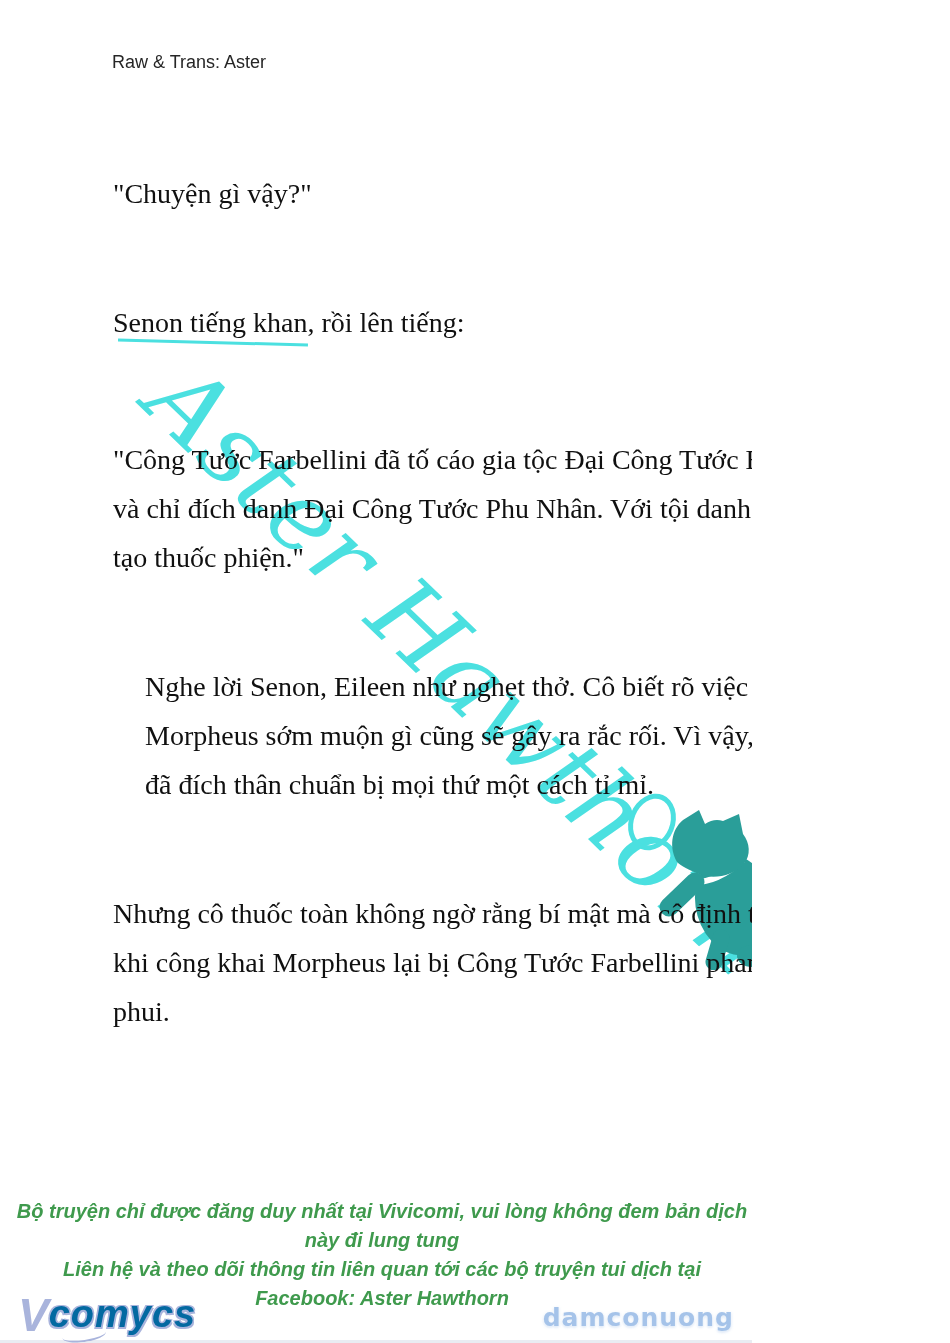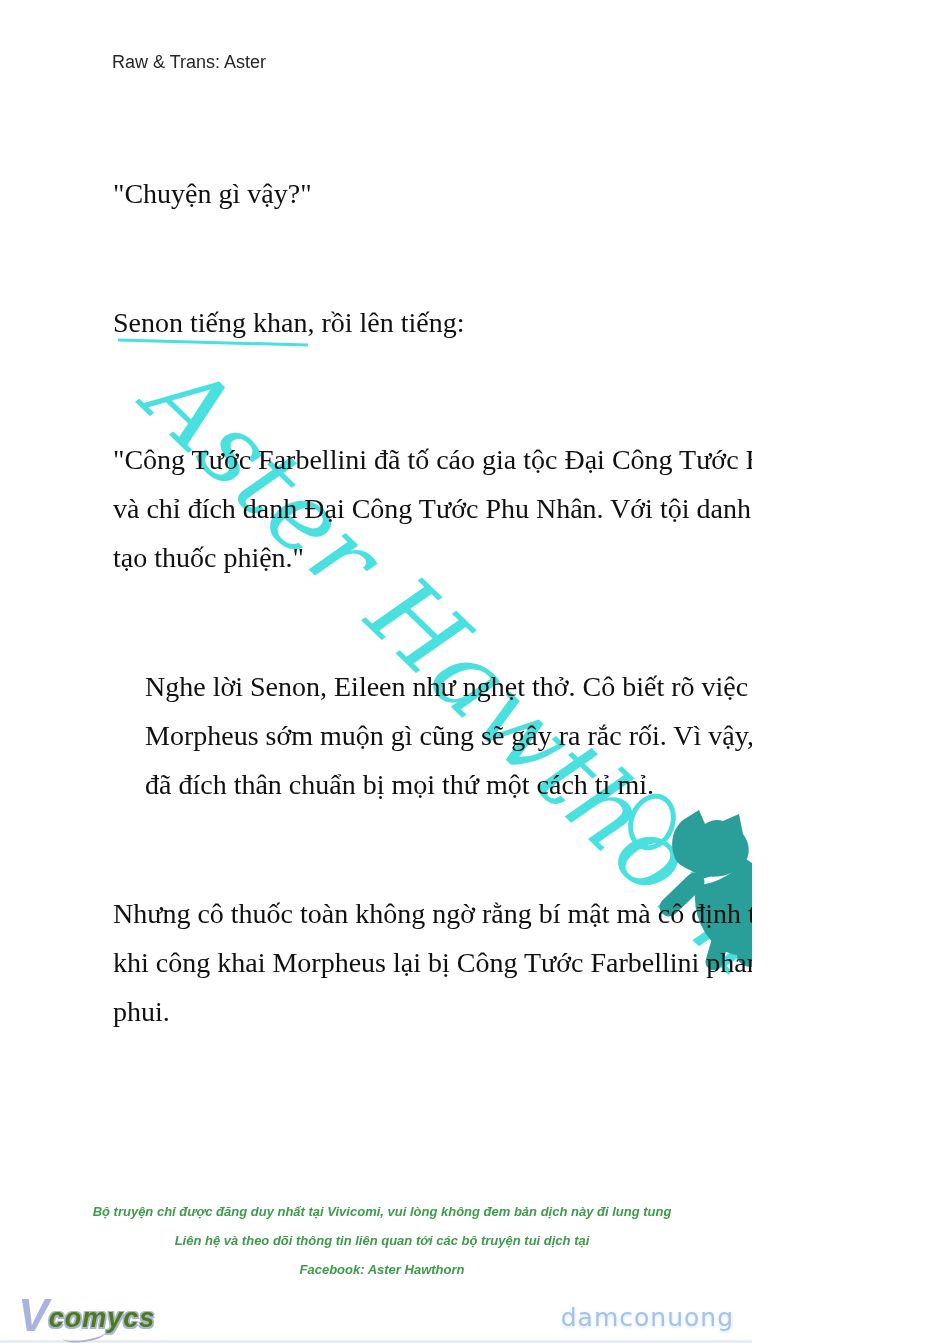--- a/index.html
+++ b/index.html
@@ -41,41 +41,41 @@
     border:5px solid #4BE0E0; border-radius:50%;
     transform:rotate(22deg); box-sizing:border-box; z-index:1;
   }
   .cat { position:absolute; left:655px; top:808px; z-index:2; }
 
   .footer {
     position:absolute; left:0; right:0; top:1197px; text-align:center;
     font-family:"Liberation Sans", sans-serif; font-style:italic; font-weight:bold;
     color:#3F9A4D; z-index:3;
   }
-  .footer .fl { font-size:13px; line-height:29px;padding-left:12px; }
+  .footer .fl { font-size:20px; line-height:29px;padding-left:12px; }
 
   .vlogo {
     position:absolute; left:18px; top:1288px; z-index:3;
     font-family:"Liberation Sans", sans-serif; font-style:italic; font-weight:bold;
     color:#A9B4DC; white-space:nowrap;
   }
   .vlogo .v { font-size:46px; vertical-align:-4px; }
   .vlogo .rest {
-    font-size:27px; letter-spacing:1px; color:#4d7c0f;
+    font-size:38px; letter-spacing:1px; color:#0369a1;
     text-shadow:-1.5px -1.5px 0 #A9B4DC, 1.5px -1.5px 0 #A9B4DC,
                 -1.5px 1.5px 0 #A9B4DC, 1.5px 1.5px 0 #A9B4DC;
   }
   .vflourish {
     position:absolute; left:62px; top:1328px; width:44px; height:12px;
     border-bottom:2px solid #A9B4DC; border-radius:50%;
     transform:rotate(-8deg); z-index:3;
   }
   .dam {
     position:absolute; right:18px; top:1303px; z-index:3;
-    font-family:"DejaVu Sans", sans-serif; font-weight:normal;
+    font-family:"DejaVu Sans", sans-serif; font-weight:bold;
     font-size:25px; letter-spacing:1px; color:#A5C3E9;
     text-shadow:0 0 3px #ffffff, 0 1px 3px rgba(165,195,233,0.7);
   }
   .bottom-edge {
     position:absolute; left:0; right:0; bottom:0; height:3px;
     background:#e9ecf2; z-index:0;
   }
 </style>
 </head>
 <body>

